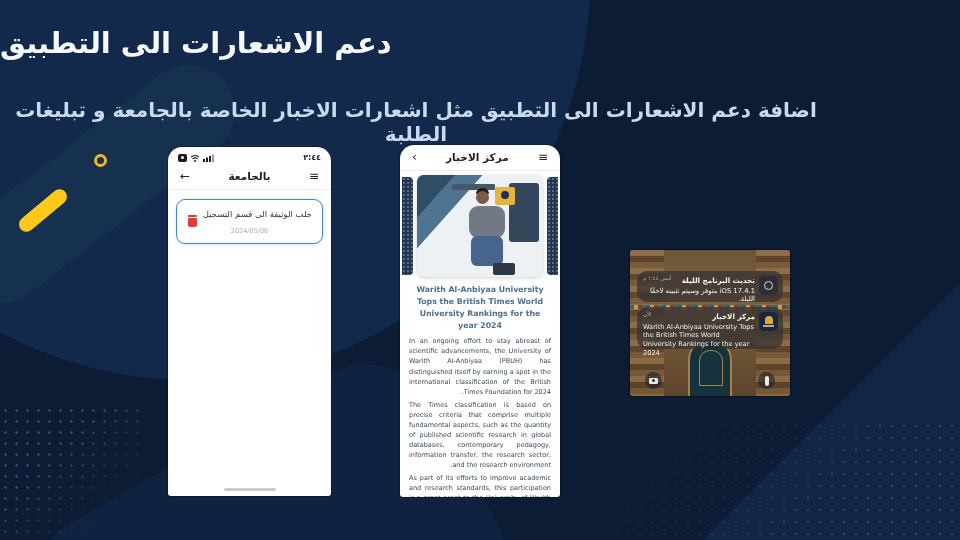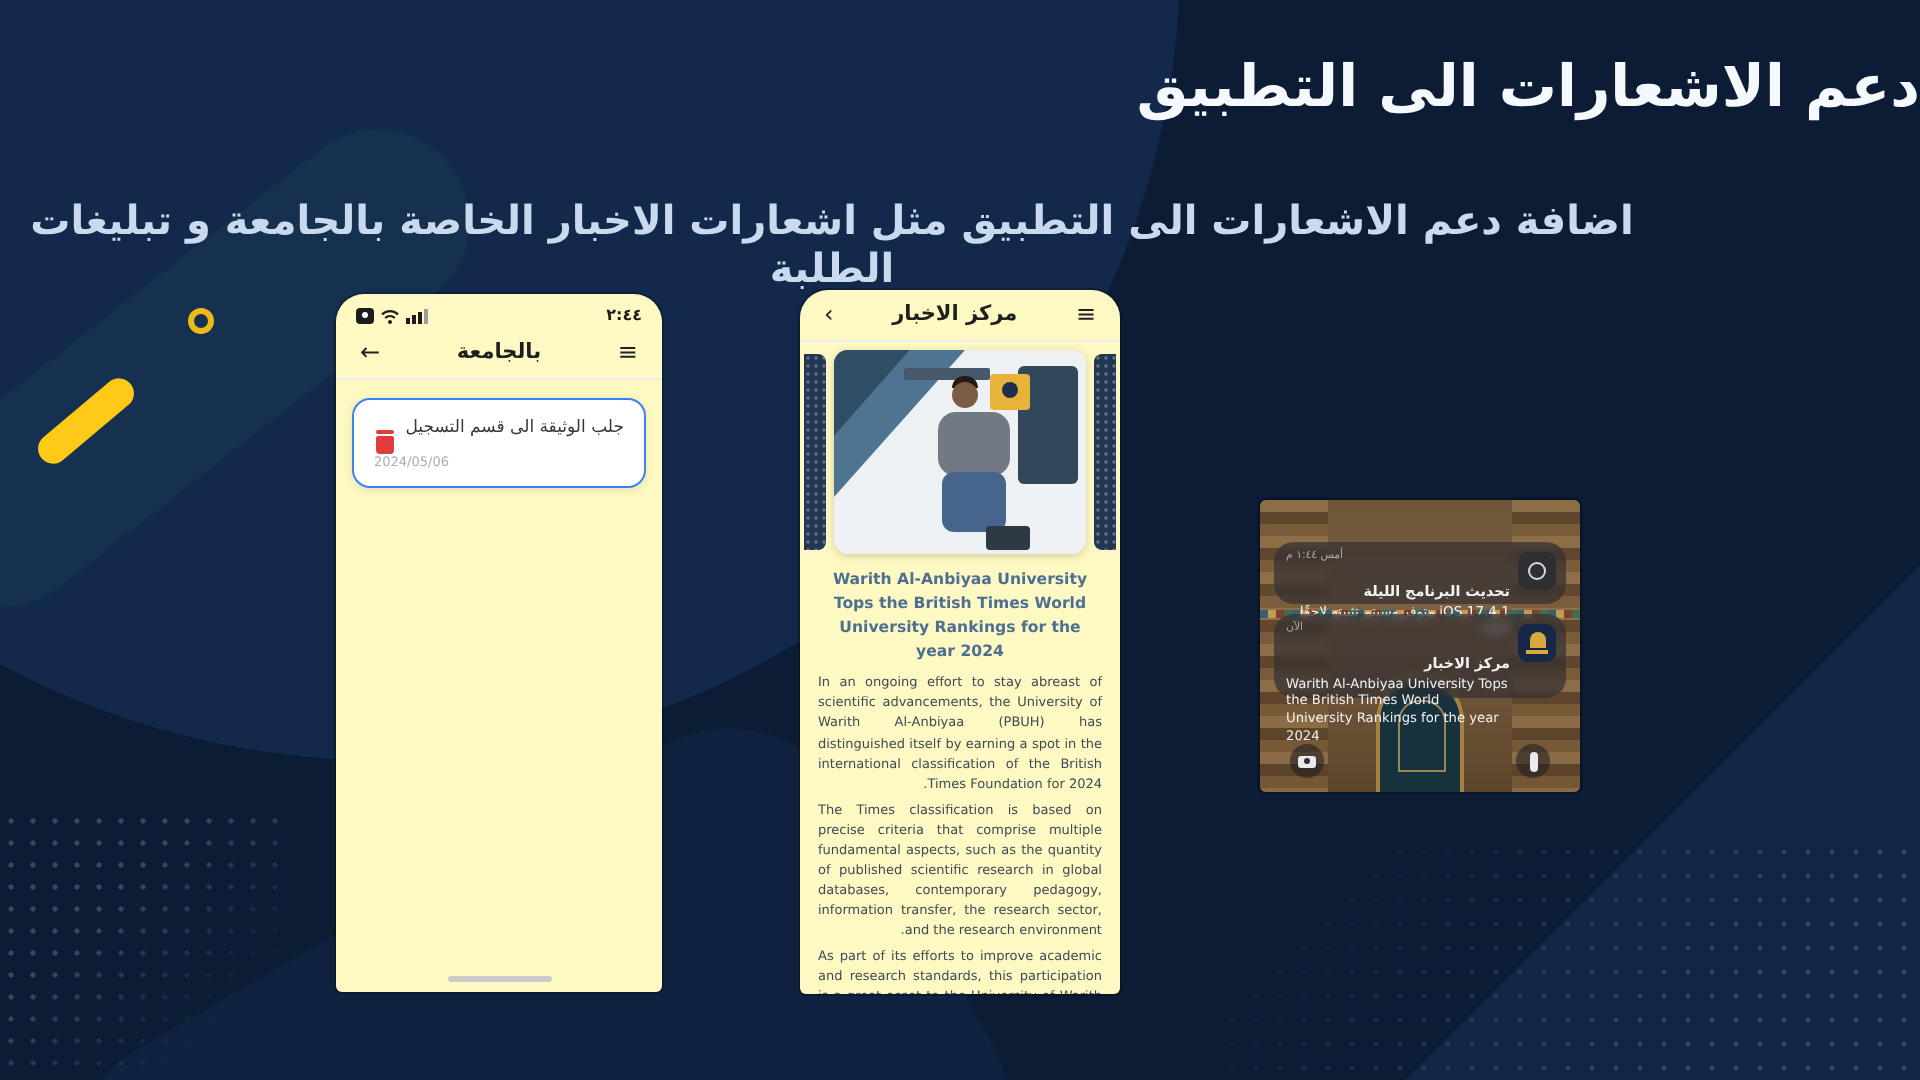--- a/index.html
+++ b/index.html
@@ -22,42 +22,42 @@
     mask-image:linear-gradient(135deg,#000 35%,transparent 80%); }
   .dots-br { left:610px; top:420px; width:350px; height:120px; z-index:1;
     background-image:radial-gradient(circle,#31466b 1px, transparent 1.4px);
     background-size:12px 12px;
     -webkit-mask-image:linear-gradient(315deg,#000 30%,transparent 85%);
     mask-image:linear-gradient(315deg,#000 30%,transparent 85%); }
   .yellow-bar { left:14px; top:203px; width:58px; height:15px; border-radius:15px; background:#ffc917; transform:rotate(-40deg); z-index:2; }
   .yellow-ring { left:94px; top:154px; width:13px; height:13px; border:3px solid #f0b919; border-radius:50%; z-index:2; }
 
   
-  .slide-title { position:absolute; top:26px; left:0; width:960px; text-align:right;
+  .slide-title { position:absolute; top:26px; left:0; width:960px; text-align:left;
     font-size:29px; font-weight:bold; color:#f5f9fd; direction:rtl; z-index:3; letter-spacing:.5px;}
   .slide-subtitle { position:absolute; top:98px; left:0; width:832px; text-align:center;
     font-size:20px; font-weight:bold; color:#c9daee; direction:rtl; z-index:3; }
 
   
-  .phone { position:absolute; background:#fef9c3; z-index:4; box-shadow:0 0 0 1px rgba(0,0,0,.25); }
+  .phone { position:absolute; background:#ffffff; z-index:4; box-shadow:0 0 0 1px rgba(0,0,0,.25); }
   .statusbar { display:flex; justify-content:space-between; align-items:center; padding:6px 10px 2px 10px; }
   .status-icons { display:flex; gap:3px; align-items:center; }
   .status-time { font-size:8px; font-weight:bold; color:#1c1c1e; }
   .badge-ic { width:9px; height:8px; background:#1c1c1e; border-radius:2px; position:relative; }
   .badge-ic::after { content:""; position:absolute; left:3px; top:2.5px; width:3px; height:3px; border-radius:50%; background:#fff; }
   .appheader { display:flex; justify-content:space-between; align-items:center; padding:6px 12px 7px 12px; border-bottom:1px solid #ececec; }
   .hdr-glyph { font-size:12px; color:#222; line-height:1; }
   .hdr-title { font-size:10.5px; font-weight:bold; color:#1f1f1f; direction:rtl; }
 
   
   .phone-notif { left:168px; top:147px; width:163px; height:349px; border-radius:14px 14px 3px 3px; }
   .notif-card { position:relative; margin:9px 8px; background:#fff; border:1px solid #3b82f6; border-radius:9px;
     box-shadow:0 1px 4px rgba(0,0,0,.10); padding:9px 10px 8px 10px; min-height:44px; }
   .notif-card-title { font-size:8.5px; color:#33383f; direction:rtl; text-align:right; }
-  .notif-card-date { font-size:6.5px; color:#a6adb6; text-align:left; direction:ltr; margin-top:8px; }
+  .notif-card-date { font-size:6.5px; color:#a6adb6; text-align:center; direction:ltr; margin-top:8px; }
   .trash { position:absolute; left:11px; top:15px; width:9px; }
   .trash-lid { height:2px; background:#e23b3b; border-radius:1px; margin-bottom:1px; }
   .trash-bin { height:9px; background:#e23b3b; border-radius:1px 1px 2px 2px; }
   .home-indicator { position:absolute; bottom:5px; left:50%; transform:translateX(-50%); width:52px; height:3px; background:#cbcbcb; border-radius:2px; }
 
   
   .phone-news { left:400px; top:145px; width:160px; height:352px; border-radius:14px 14px 3px 3px; overflow:hidden; }
   .carousel { position:relative; height:106px; margin-top:2px; }
   .sliver { position:absolute; top:4px; width:11px; height:98px; background:#23364f;
     background-image:radial-gradient(circle,#5a6f8e 0.7px, transparent 1px); background-size:4px 4px; }
@@ -88,21 +88,21 @@
   .wall-col { position:absolute; top:0; bottom:0; width:34px;
     background:repeating-linear-gradient(180deg,#93734a 0 6px,#5a4229 6px 12px,#7a5c38 12px 18px); opacity:.8; }
   .wall-col.l { left:0; } .wall-col.r { right:0; }
   .wall-door { position:absolute; left:50%; transform:translateX(-50%); bottom:0; width:44px; height:58px;
     background:#16323c; border:2px solid #a88044; border-bottom:none; border-radius:22px 22px 0 0; }
   .wall-door::after { content:""; position:absolute; left:9px; top:10px; width:22px; height:34px; border-radius:11px 11px 0 0;
     border:1px solid #caa45c; opacity:.75; }
   .wall-band { position:absolute; left:0; right:0; top:55px; height:4px;
     background:repeating-linear-gradient(90deg,#2e5f73 0 4px,#c8a05a 4px 8px,#7a3b2e 8px 12px,#3b6b4f 12px 16px); opacity:.9; }
   .ios-notif { position:absolute; left:7px; right:7px; background:rgba(42,42,48,.62); border-radius:10px;
-    -webkit-backdrop-filter:blur(2px); backdrop-filter:blur(2px); color:#f4f4f7; padding:20px 28px 4px 6px; }
+    -webkit-backdrop-filter:blur(2px); backdrop-filter:blur(2px); color:#f4f4f7; padding:5px 28px 4px 6px; }
   .ios-notif .app-icon { position:absolute; right:5px; top:5px; width:19px; height:19px; border-radius:5px; }
   .notif-update { top:21px; height:31px; }
   .notif-news2 { top:57px; height:42px; }
   .icon-settings { background:#2e2e33; position:relative; }
   .icon-settings::after { content:""; position:absolute; left:4.5px; top:4.5px; width:7px; height:7px;
     border:1.8px solid #d8d8dc; border-radius:50%; }
   .icon-univ { background:#162747; position:relative; }
   .icon-univ::before { content:""; position:absolute; left:5.5px; top:4px; width:8px; height:8px; border-radius:50% 50% 0 0; background:#d9a93c; }
   .icon-univ::after { content:""; position:absolute; left:4px; top:12.5px; width:11px; height:2px; background:#d9a93c; }
   .ios-title { font-size:7.2px; font-weight:bold; direction:rtl; text-align:right; }

